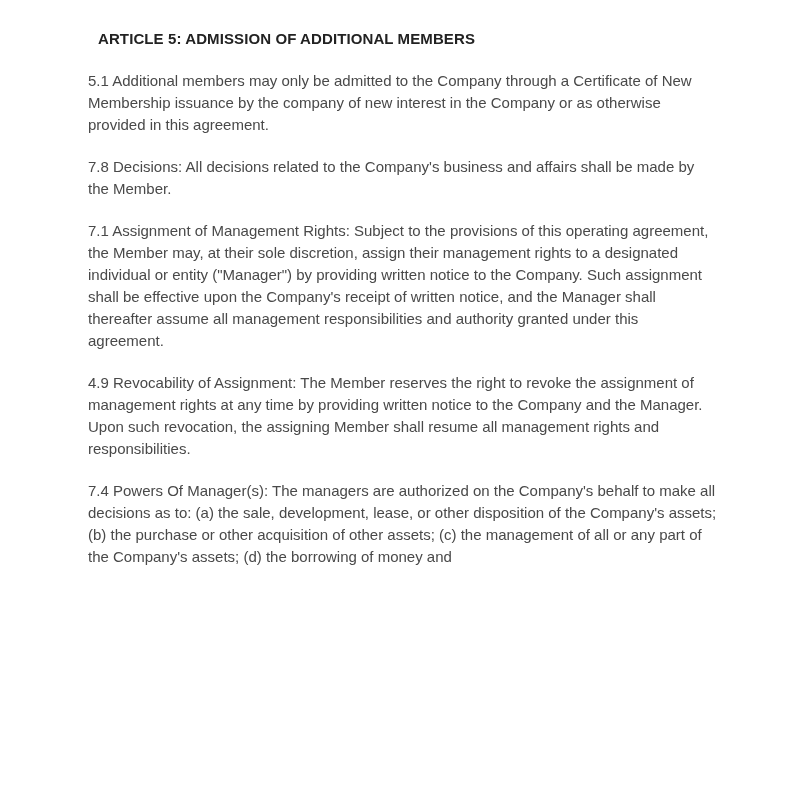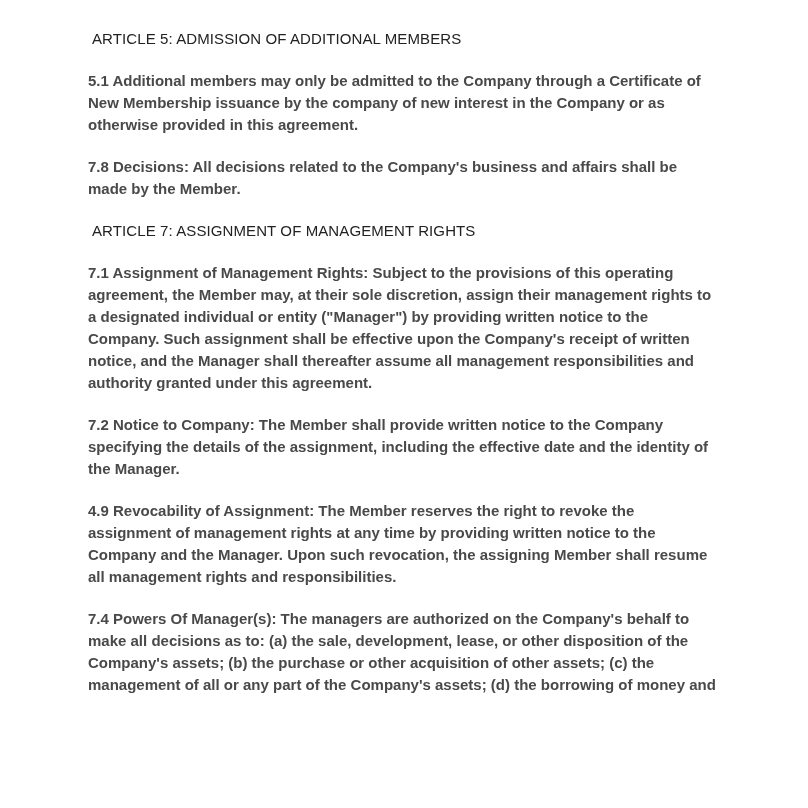--- a/index.html
+++ b/index.html
@@ -14,39 +14,37 @@
     font-family: "Liberation Sans", "DejaVu Sans", sans-serif;
   }
   .doc-page {
     box-sizing: border-box;
     width: 808px;
     padding: 28px 90px 0 88px;
     background: #ffffff;
   }
   .block-heading {
     font-size: 15px;
-    font-weight: 400;
+    font-weight: 700;
     line-height: 22px;
     color: #222222;
     letter-spacing: 0.1px;
-    margin: 0 0 20px 4px;
+    margin: 0 0 20px 10px;
   }
   .block-paragraph {
     font-size: 15px;
-    font-weight: 700;
+    font-weight: 400;
     line-height: 22px;
     color: #494949;
     margin: 0 0 20px 0;
   }
 </style>
 </head>
 <body>
 
 <main class="doc-page">
     <h2 class="block-heading">ARTICLE 5: ADMISSION OF ADDITIONAL MEMBERS</h2>
     <p class="block-paragraph">5.1 Additional members may only be admitted to the Company through a Certificate of New Membership issuance by the company of new interest in the Company or as otherwise provided in this agreement.</p>
     <p class="block-paragraph">7.8 Decisions: All decisions related to the Company's business and affairs shall be made by the Member.</p>
-    <h2 class="block-heading">ARTICLE 7: ASSIGNMENT OF MANAGEMENT RIGHTS</h2>
     <p class="block-paragraph">7.1 Assignment of Management Rights: Subject to the provisions of this operating agreement, the Member may, at their sole discretion, assign their management rights to a designated individual or entity ("Manager") by providing written notice to the Company. Such assignment shall be effective upon the Company's receipt of written notice, and the Manager shall thereafter assume all management responsibilities and authority granted under this agreement.</p>
-    <p class="block-paragraph">7.2 Notice to Company: The Member shall provide written notice to the Company specifying the details of the assignment, including the effective date and the identity of the Manager.</p>
     <p class="block-paragraph">4.9 Revocability of Assignment: The Member reserves the right to revoke the assignment of management rights at any time by providing written notice to the Company and the Manager. Upon such revocation, the assigning Member shall resume all management rights and responsibilities.</p>
     <p class="block-paragraph">7.4 Powers Of Manager(s): The managers are authorized on the Company's behalf to make all decisions as to: (a) the sale, development, lease, or other disposition of the Company's assets; (b) the purchase or other acquisition of other assets; (c) the management of all or any part of the Company's assets; (d) the borrowing of money and</p>
   </main>
 
 </body></html>

